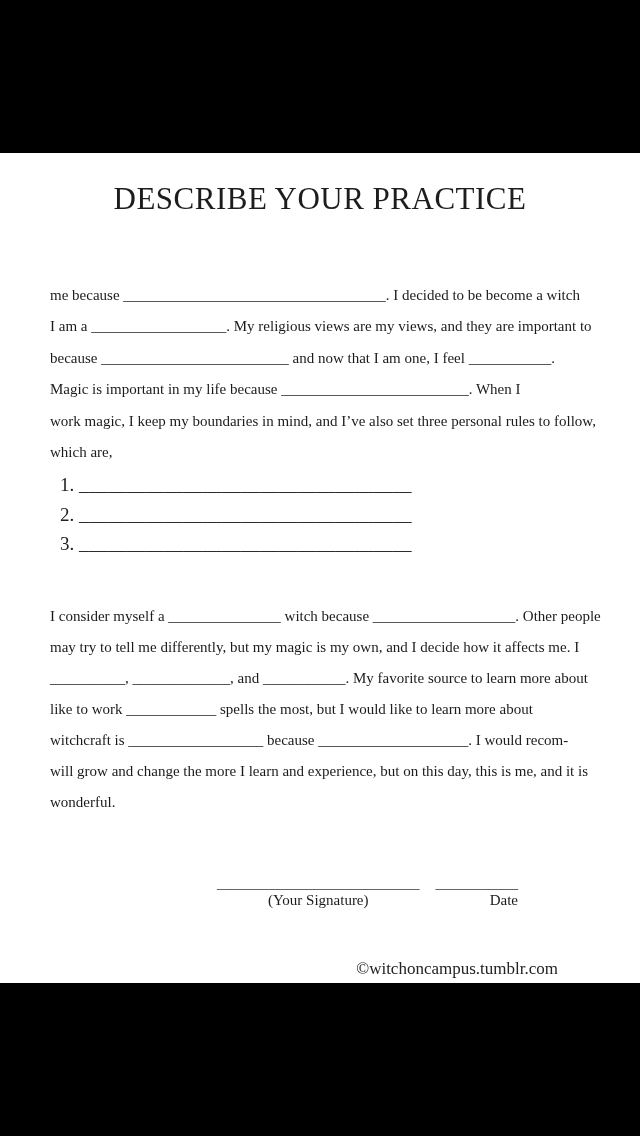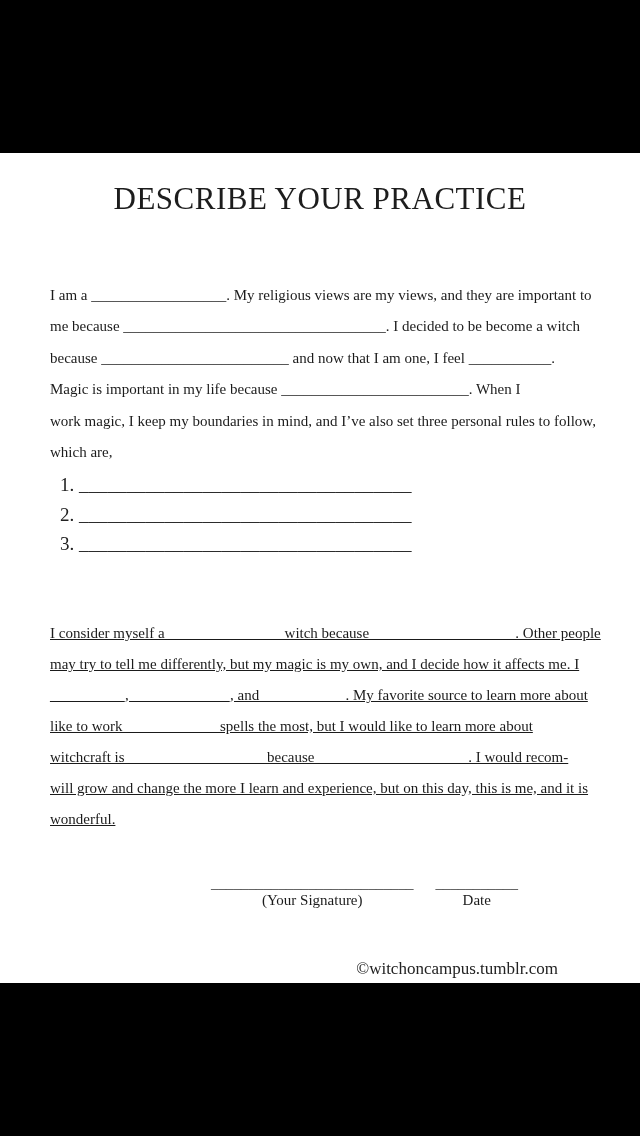--- a/index.html
+++ b/index.html
@@ -56,57 +56,57 @@
   }
   .para-intro { top: 127px; line-height: 31.4px; }
   .rules {
     position: absolute;
     top: 317px;
     left: 60px;
     font-size: 19px;
     line-height: 29.6px;
     color: #222222;
   }
-  .para-practice { top: 465px; line-height: 31px; text-decoration: underline; }
+  .para-practice { top: 448px; line-height: 31px; }
 
   .sig-row {
     position: absolute;
     top: 722px;
     left: 0;
     right: 50px;
     display: flex;
     justify-content: flex-end;
-    gap: 22px;
+    gap: 16px;
     font-size: 15px;
   }
   .sig-col { display: flex; flex-direction: column; }
   .sig-line { white-space: nowrap; color: #333333; }
   .sig-label { text-align: center; line-height: 17px; }
-  .date-label { text-align: center; line-height: 17px; }
+  .date-label { text-align: right; line-height: 17px; }
 
   .footer {
     position: absolute;
     top: 806px;
     right: 10px;
     font-size: 17px;
     color: #222222;
     white-space: nowrap;
   }
 </style>
 </head>
 <body>
 
 <div class="bar bar-top"></div>
 
 <div class="doc">
   <h1 class="title">DESCRIBE YOUR PRACTICE</h1>
 
   <div class="para para-intro">
+      <div class="tline">me because ___________________________________. I decided to be become a witch</div>
       <div class="tline">I am a __________________. My religious views are my views, and they are important to</div>
-      <div class="tline">me because ___________________________________. I decided to be become a witch</div>
       <div class="tline">because _________________________ and now that I am one, I feel ___________.</div>
       <div class="tline">Magic is important in my life because _________________________. When I</div>
       <div class="tline">work magic, I keep my boundaries in mind, and I’ve also set three personal rules to follow,</div>
       <div class="tline">which are,</div>
     </div>
 
   <div class="rules">
       <div class="tline">1. ___________________________________</div>
       <div class="tline">2. ___________________________________</div>
       <div class="tline">3. ___________________________________</div>

